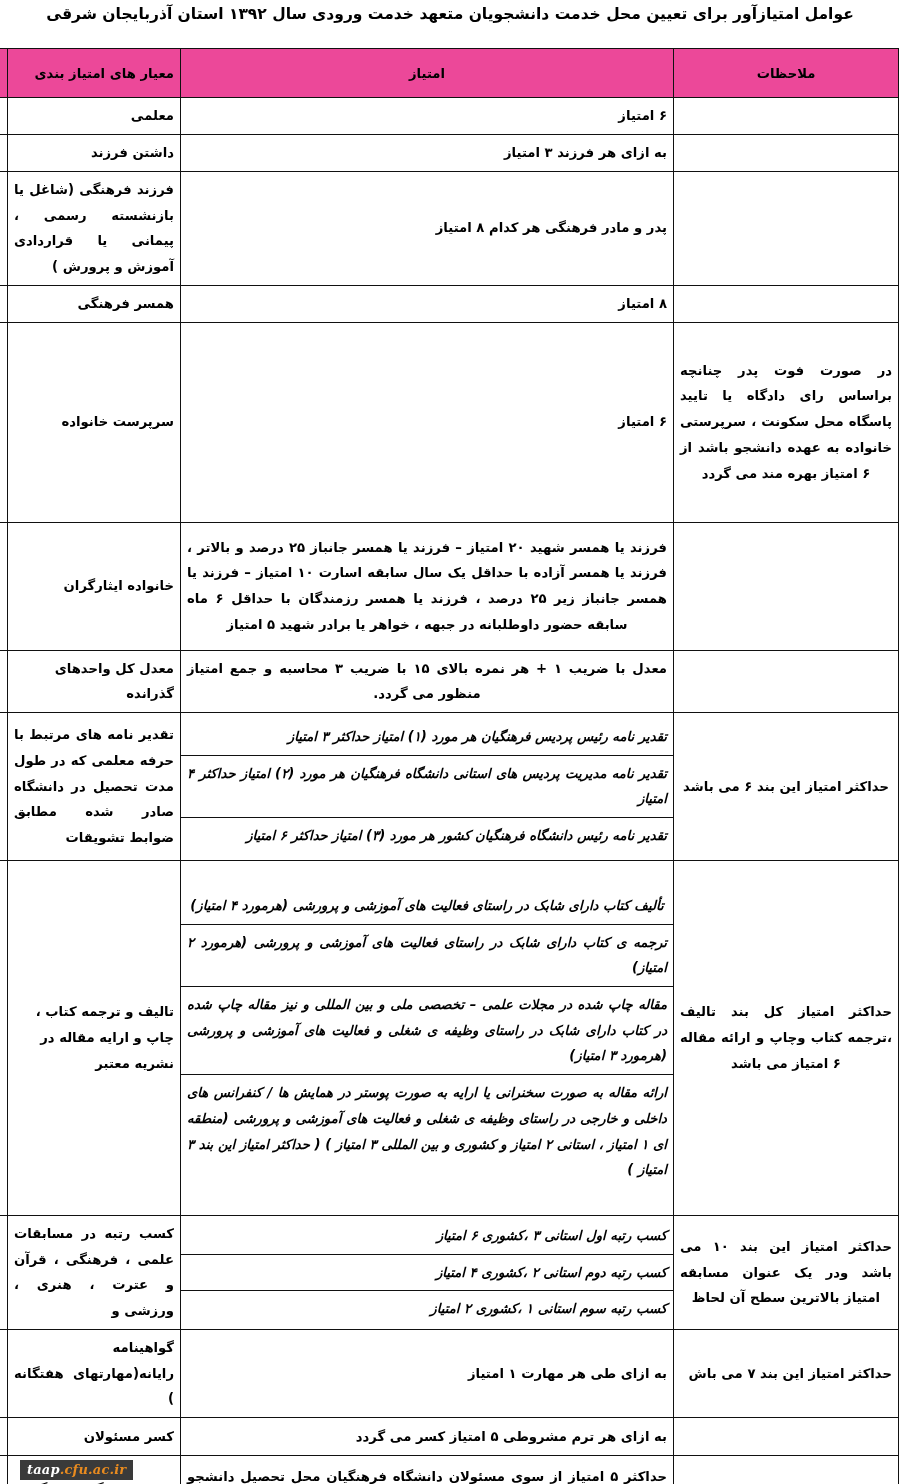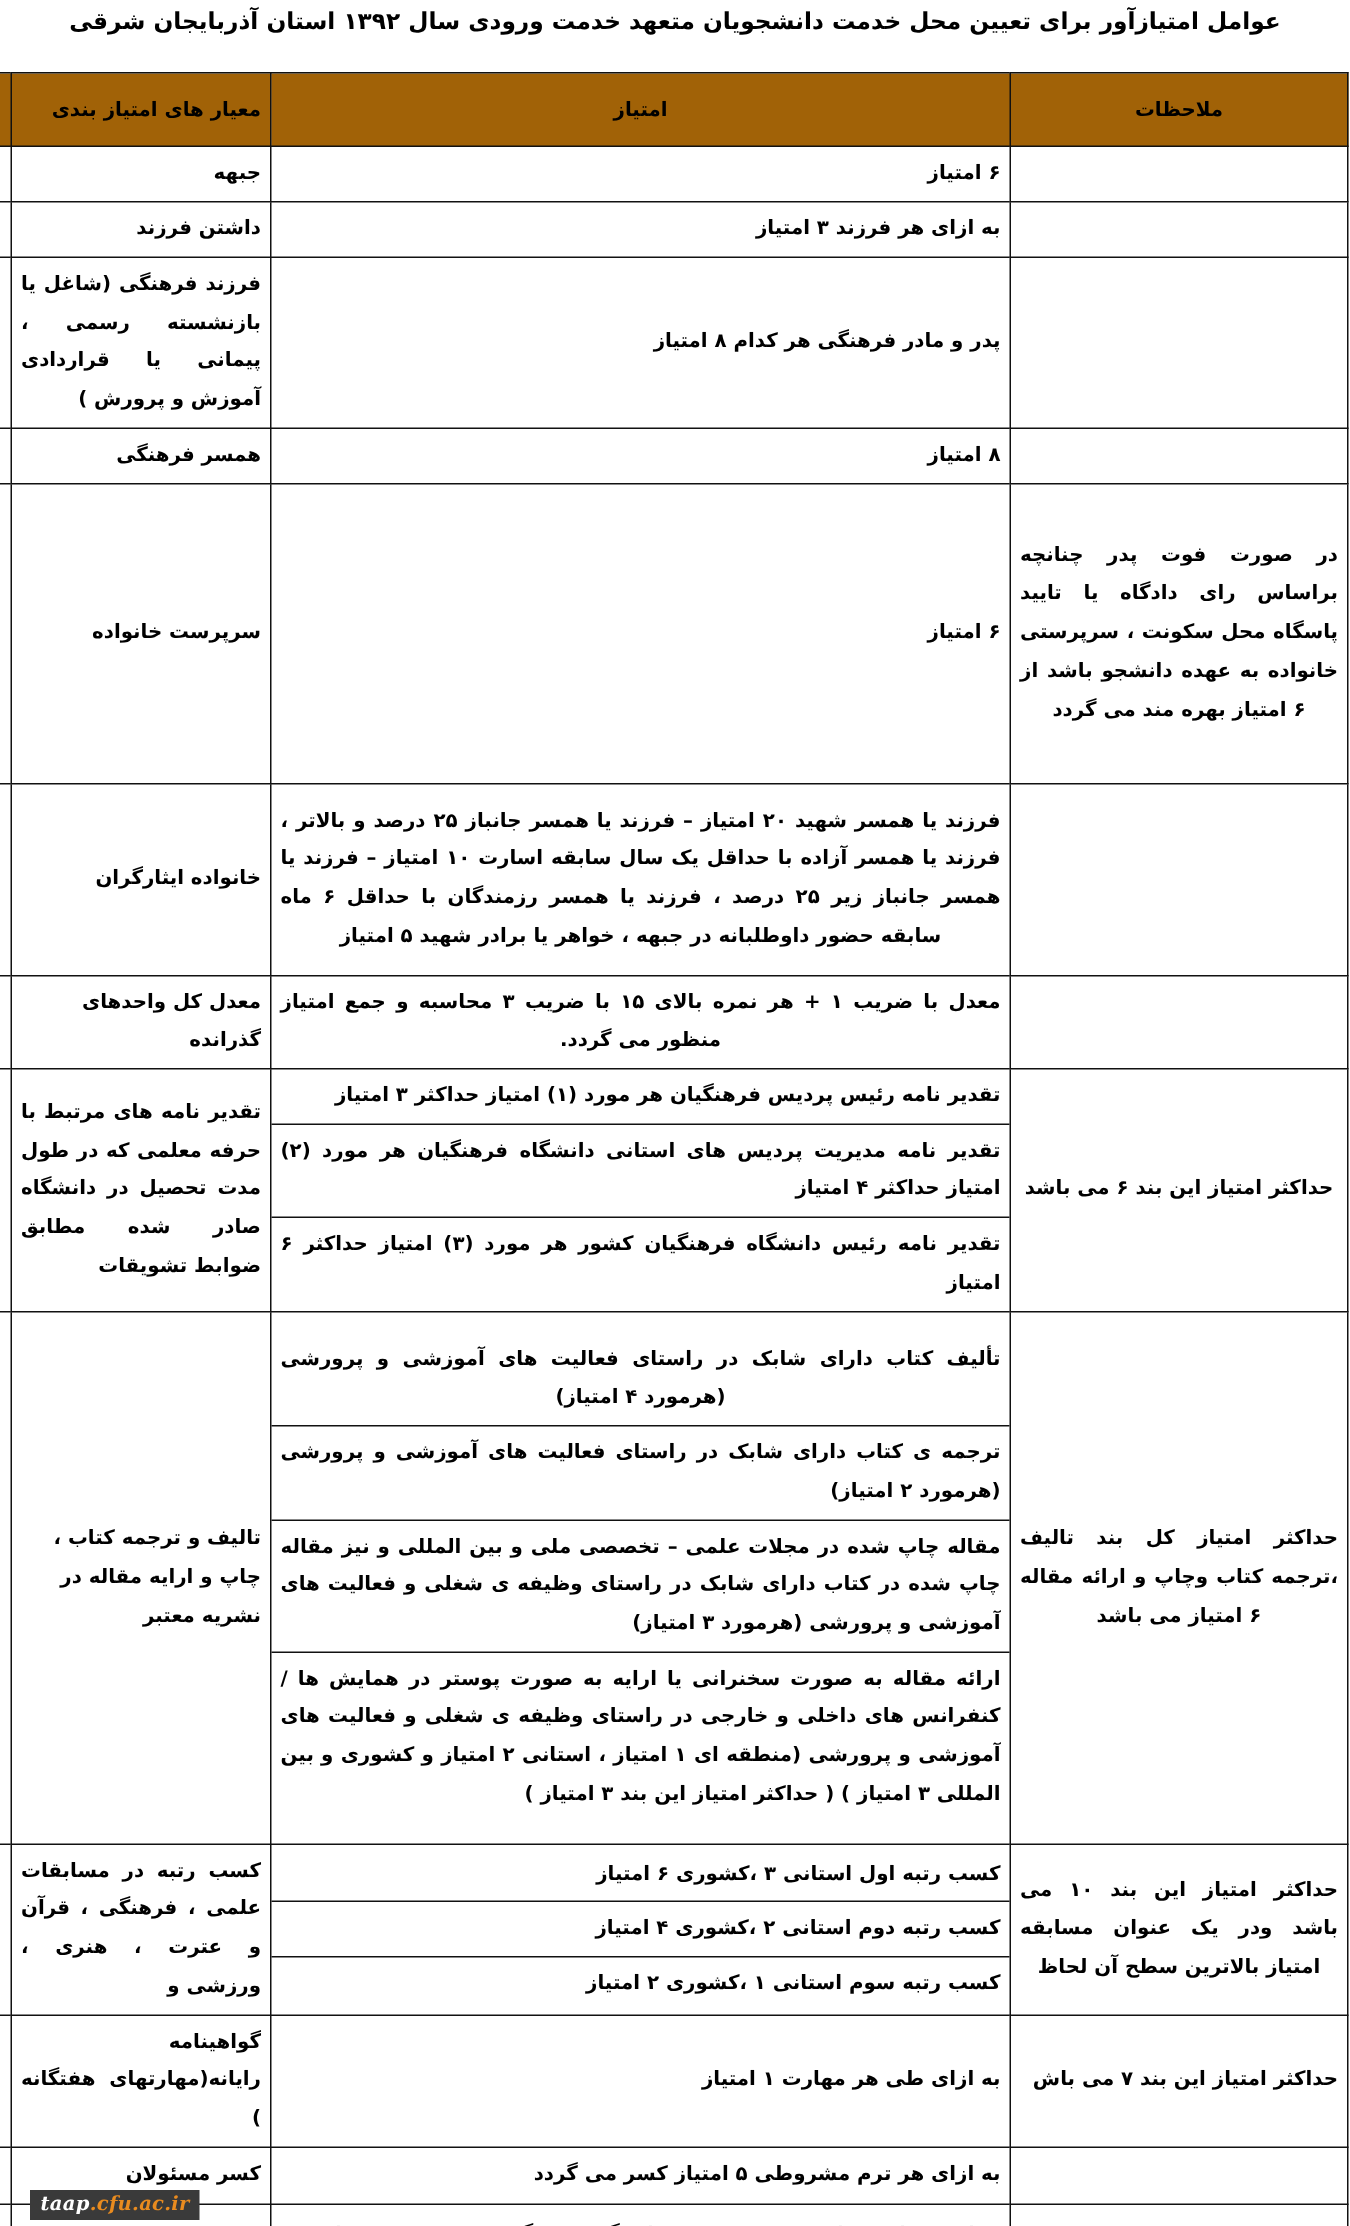--- a/index.html
+++ b/index.html
@@ -40,21 +40,21 @@
   }
   table.grid td, table.grid th {
     border: 1.6px solid #111111;
     padding: 5px 6px;
     vertical-align: middle;
     font-size: 13.2px;
     line-height: 1.95;
     font-weight: bold;
   }
   thead td {
-    background: #a16207;
+    background: #ec4899;
     text-align: center;
     font-size: 15px;
     font-weight: bold;
     height: 38px;
     margin-top: 32px;
   }
   .col-radif { width: 42px; text-align: center; font-size: 13px; }
   .col-meyar { width: 160px; text-align: right; }
   .col-emtiaz { width: 480px; text-align: center; }
   .col-molahezat { width: 212px; text-align: center; }
@@ -77,20 +77,21 @@
     table-layout: fixed;
   }
   table.sub td {
     border: 0;
     border-bottom: 1.6px solid #111111;
     padding: 5px 6px;
     font-size: 13.2px;
     line-height: 1.95;
     font-weight: bold;
     vertical-align: middle;
+    font-style: italic;
   }
   table.sub tr:last-child td { border-bottom: 0; }
   td.nopad { padding: 0 !important; }
 
   .watermark {
     position: absolute;
     left: 20px;
     bottom: 4px;
     background: #3a3a3a;
     color: #ffffff;
@@ -118,21 +119,21 @@
         <td class="col-emtiaz">امتیاز</td>
         <td class="col-meyar">معیار های امتیاز بندی</td>
         <td class="col-radif">ردیف</td>
       </tr>
     </thead>
     <tbody>
 
       <tr>
         <td class="col-molahezat center"></td>
         <td class="col-emtiaz center">۶ امتیاز</td>
-        <td class="col-meyar right">جبهه</td>
+        <td class="col-meyar right">معلمی</td>
         <td class="col-radif">۱</td>
       </tr>
 
       <tr>
         <td class="col-molahezat center"></td>
         <td class="col-emtiaz center">به ازای هر فرزند ۳ امتیاز</td>
         <td class="col-meyar right">داشتن فرزند</td>
         <td class="col-radif">۲</td>
       </tr>
 

